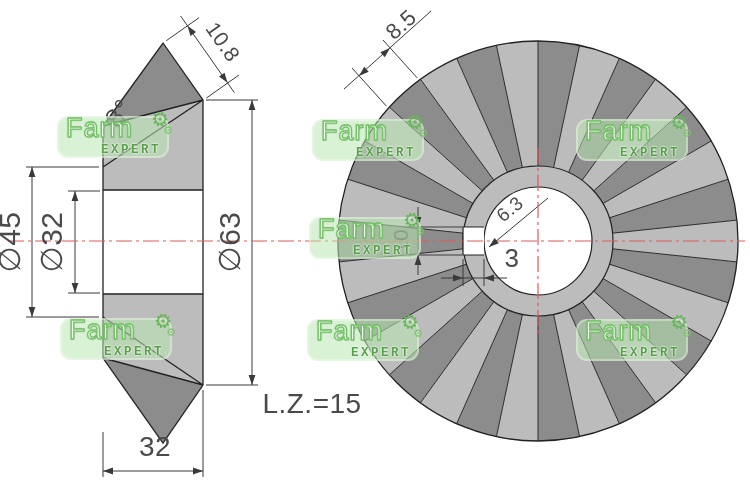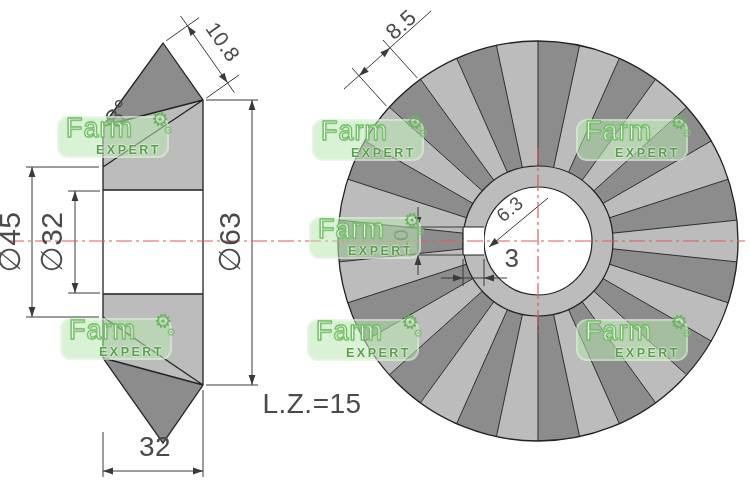--- a/index.html
+++ b/index.html
@@ -7,21 +7,21 @@
          font-family:"Liberation Sans",sans-serif;}
   #draw{position:absolute;left:0;top:0;}
   svg text{fill:#4a4a4a;font-family:"Liberation Sans",sans-serif;letter-spacing:.5px;}
   .wm{position:absolute;width:112px;height:42px;border-radius:11px;
       background:rgba(186,229,176,.55);box-shadow:inset 0 0 0 2px rgba(255,255,255,.35);
       transform:translate(-50%,-50%);pointer-events:none;z-index:5;}
   .wm .farm{position:absolute;left:9px;top:-3px;font-size:27px;font-weight:normal;letter-spacing:1px;
       color:rgba(255,255,255,.92);-webkit-text-stroke:1.3px rgba(112,190,100,.95);
       text-shadow:0 0 1.5px #6fbf63,0 0 1.5px #6fbf63;}
   .wm .expert{position:absolute;right:8px;bottom:1px;font-size:12.5px;font-weight:bold;letter-spacing:2.5px;
-      color:#58a04b;text-shadow:0 0 2px rgba(255,255,255,.95),0 0 2px rgba(255,255,255,.9);}
+      color:#58a04b;text-shadow:0 0 2px rgba(255,255,255,.95),0 0 2px rgba(255,255,255,.9);font-family:Liberation Mono, monospace;}
   .wm .gear{position:absolute;right:0px;top:-9px;font-size:20px;color:#69b55b;transform:rotate(20deg);}
   .wm .gear2{position:absolute;right:-4px;top:8px;font-size:11px;color:#7cc46e;}
 </style>
 </head>
 <body>
 
 <div id="stage">
 
   <svg id="draw" width="750" height="484" viewBox="0 0 750 484">
 

